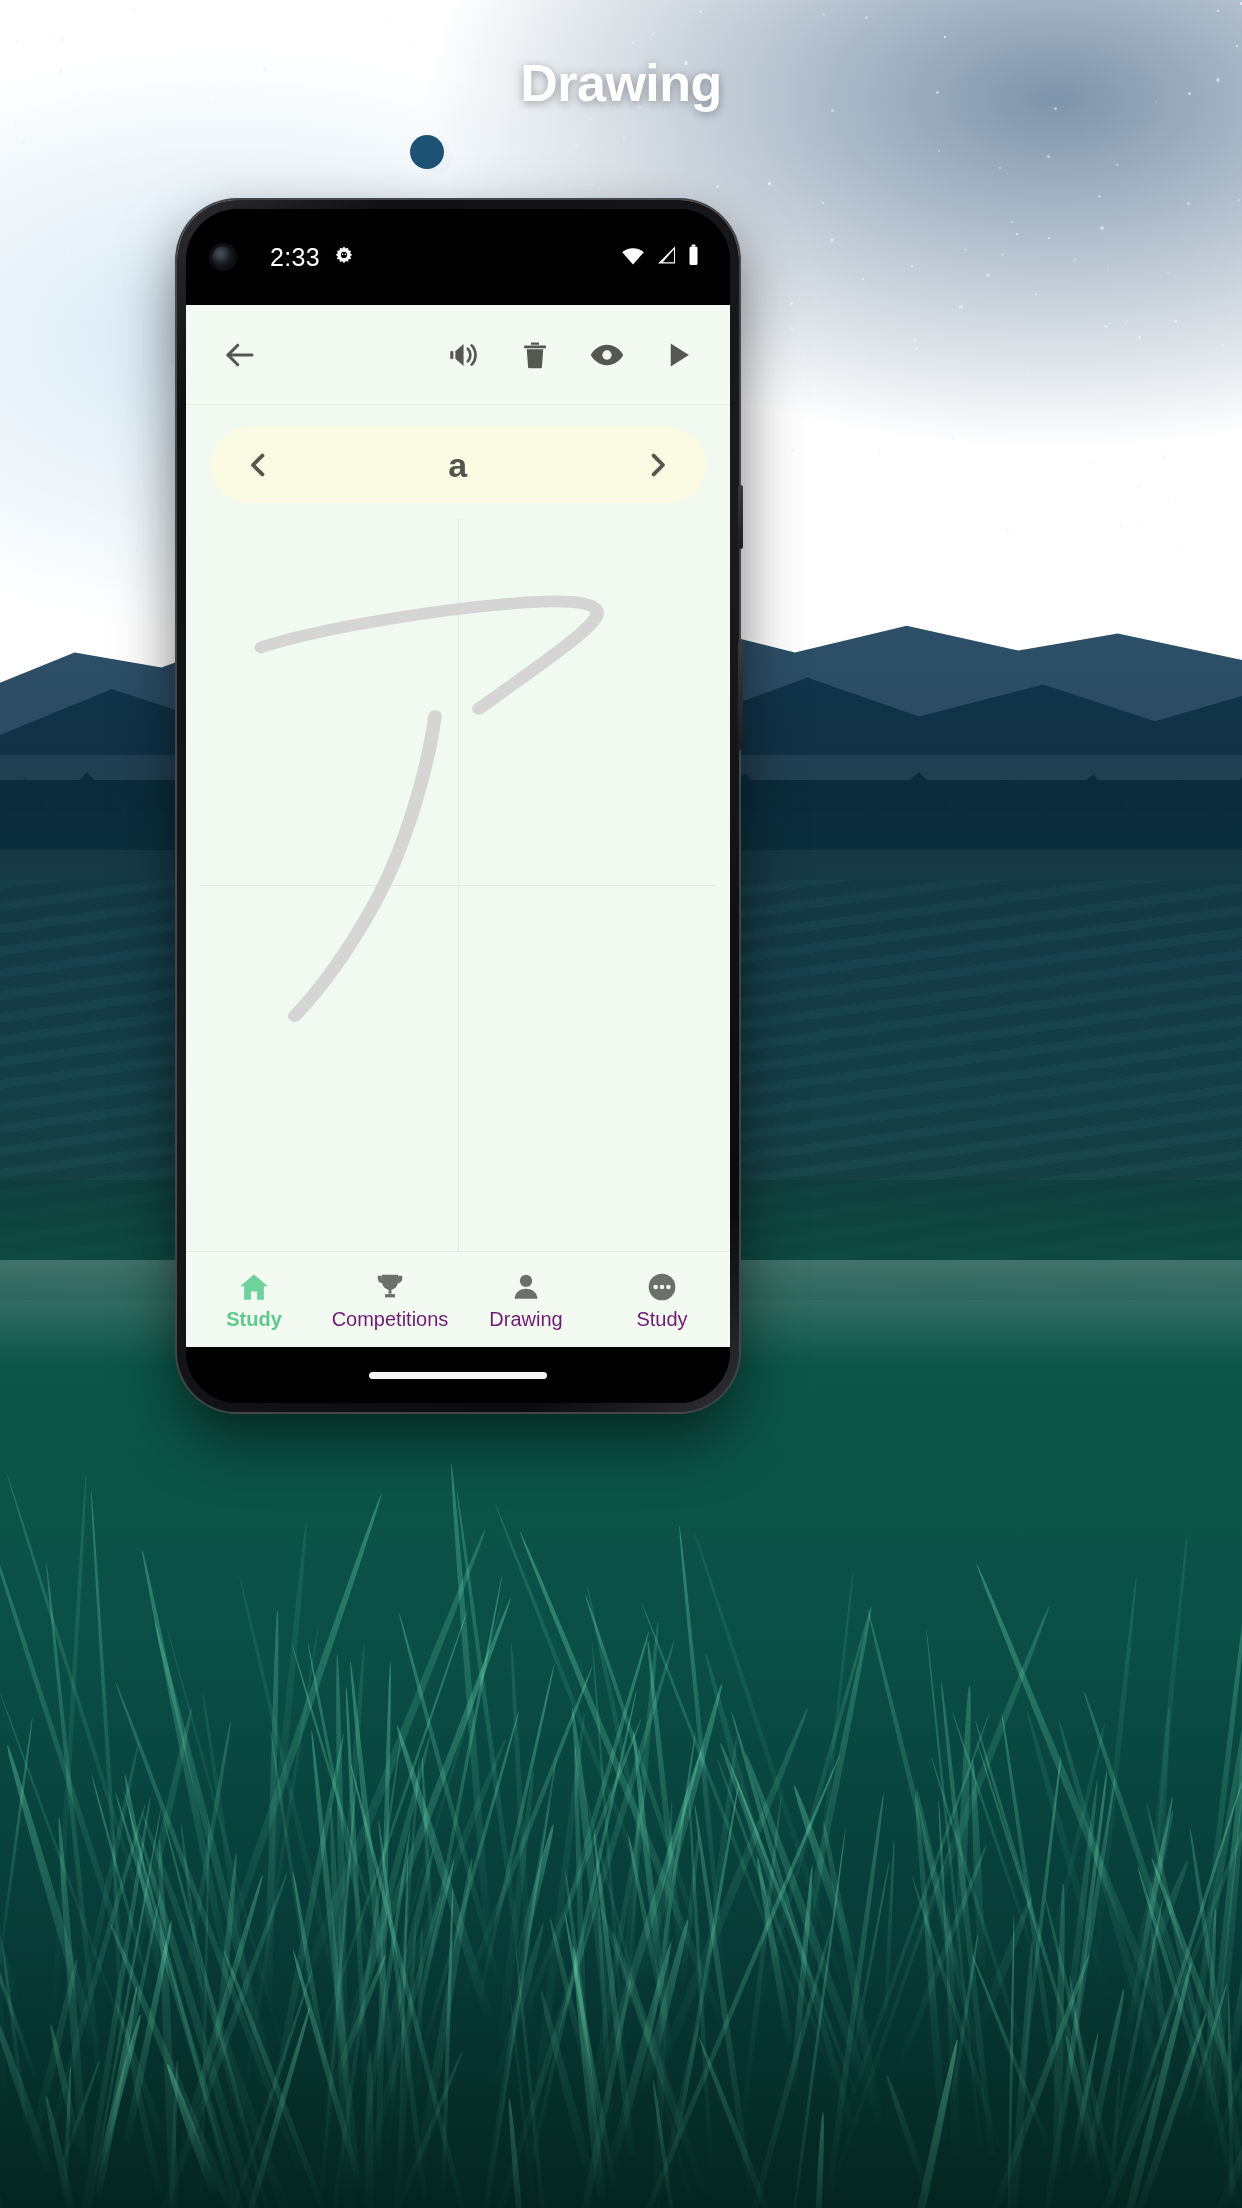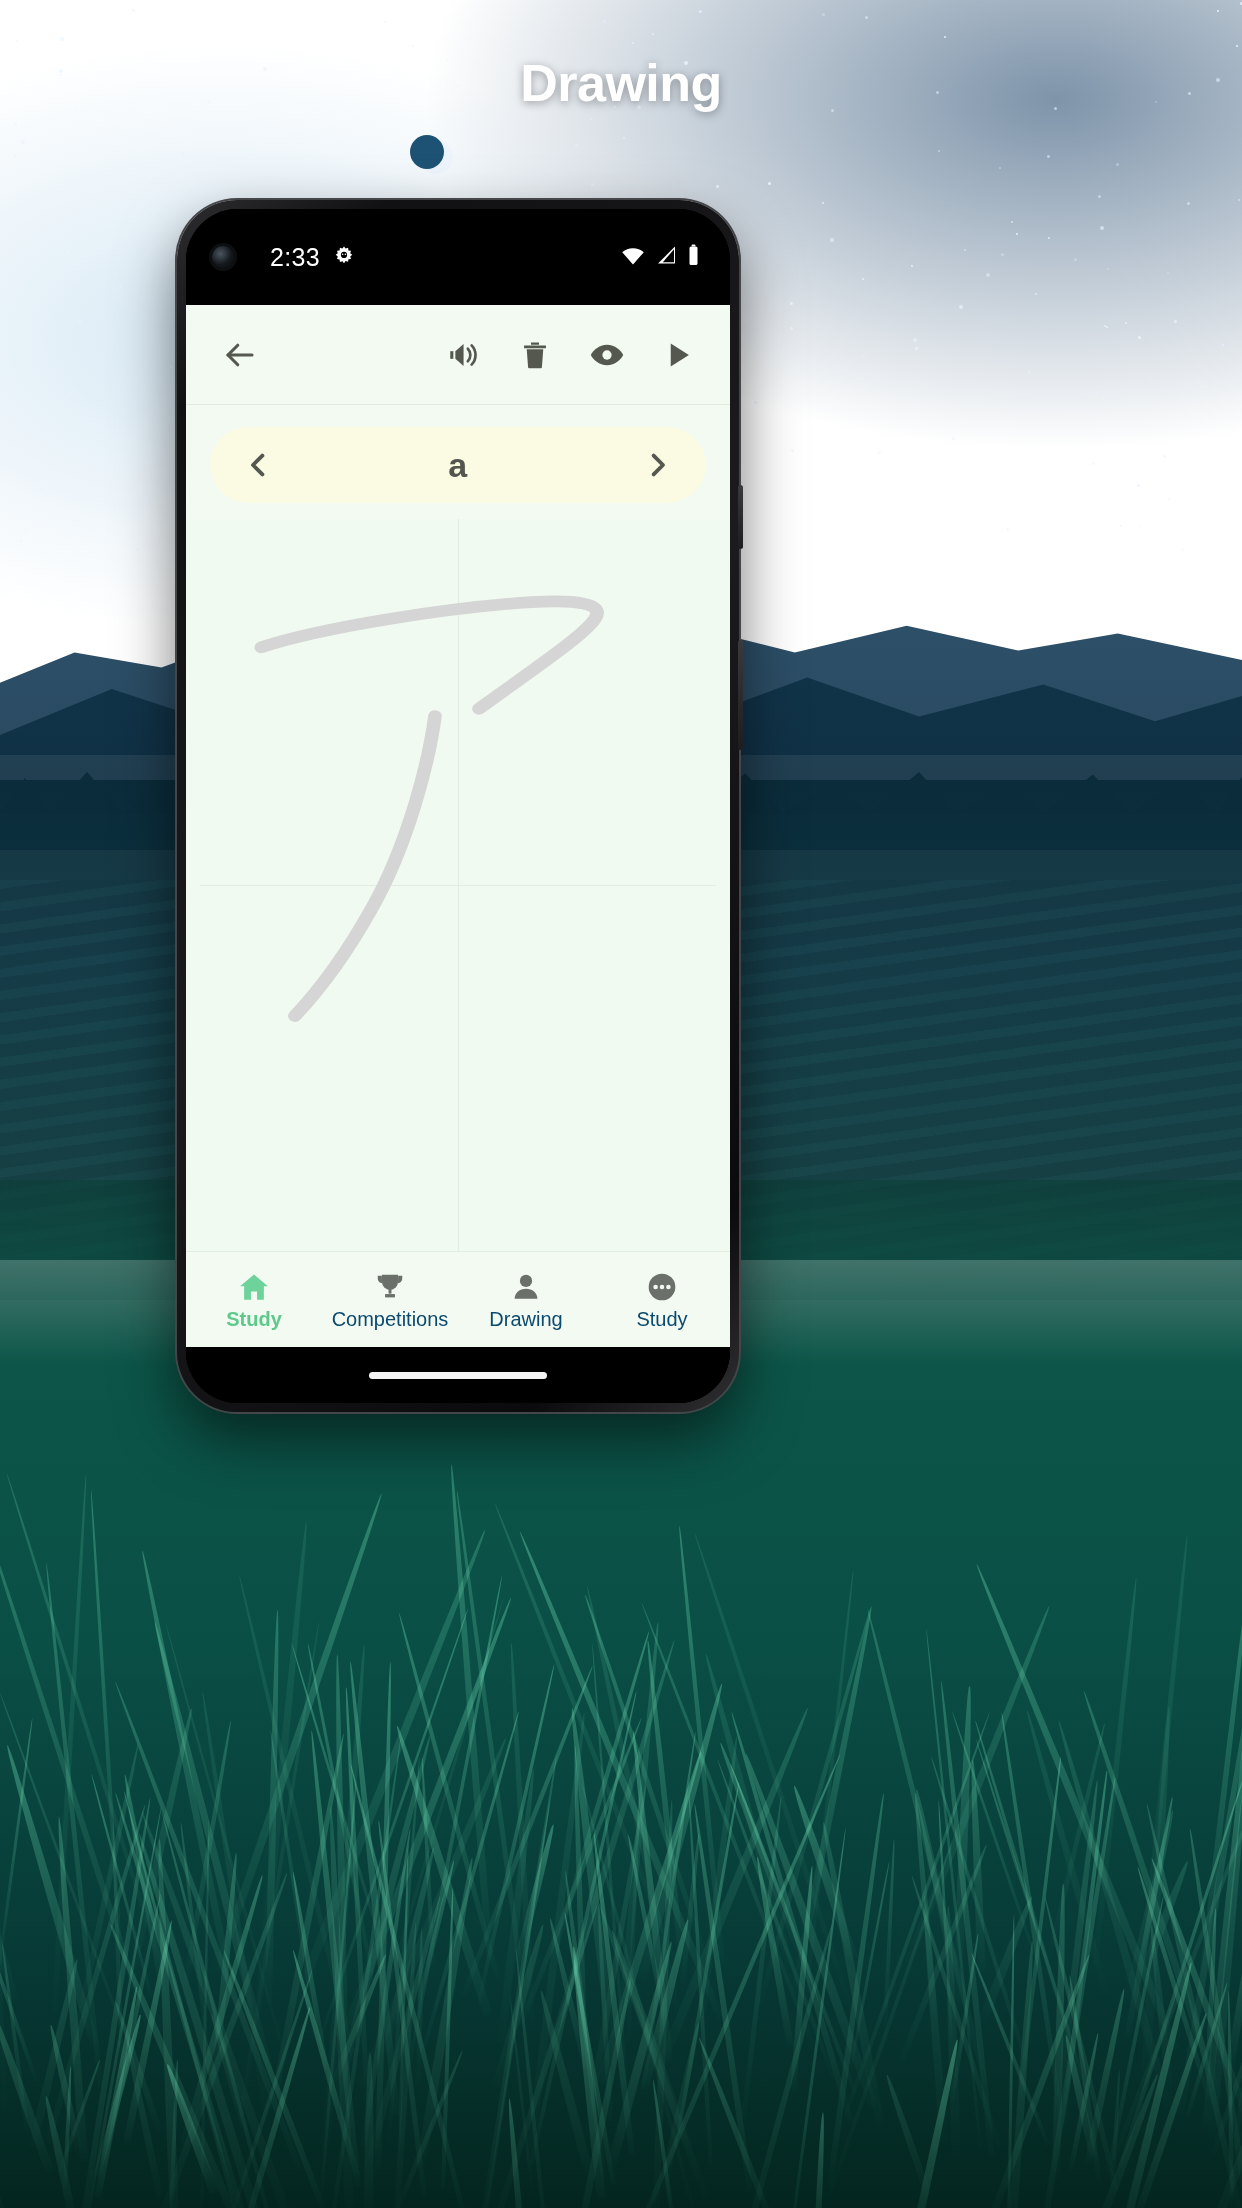--- a/index.html
+++ b/index.html
@@ -234,21 +234,21 @@
   #bottom-nav {
     height: 96px; flex: none;
     background: #f2faf1;
     border-top: 1px solid #e2ece1;
     display: flex; align-items: center;
   }
   .nav-item {
     flex: 1; display: flex; flex-direction: column; align-items: center;
     justify-content: center; gap: 5px; cursor: pointer;
   }
-  .nav-label { font-size: 20px; color: #0c4a6e; }
+  .nav-label { font-size: 20px; color: #701a75; }
   .nav-item.active .nav-label { color: #5fc98c; font-weight: bold; }
   .nav-icon { height: 34px; display: flex; align-items: flex-end; }
 
   
   #gesture-area { height: 56px; flex:none; background:#000; display:flex; align-items:center; justify-content:center; }
   #gesture-bar { width: 178px; height: 7px; border-radius: 4px; background: #f4f4f4; }
 </style>
 </head>
 <body>
 

